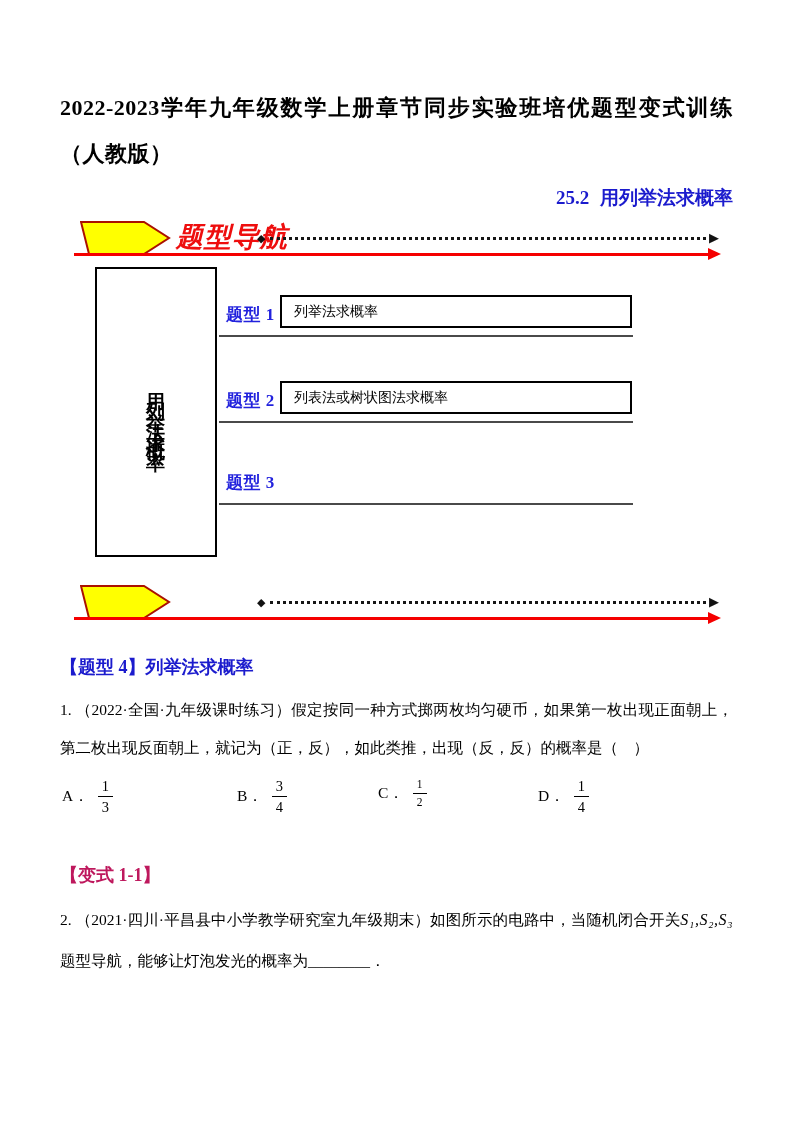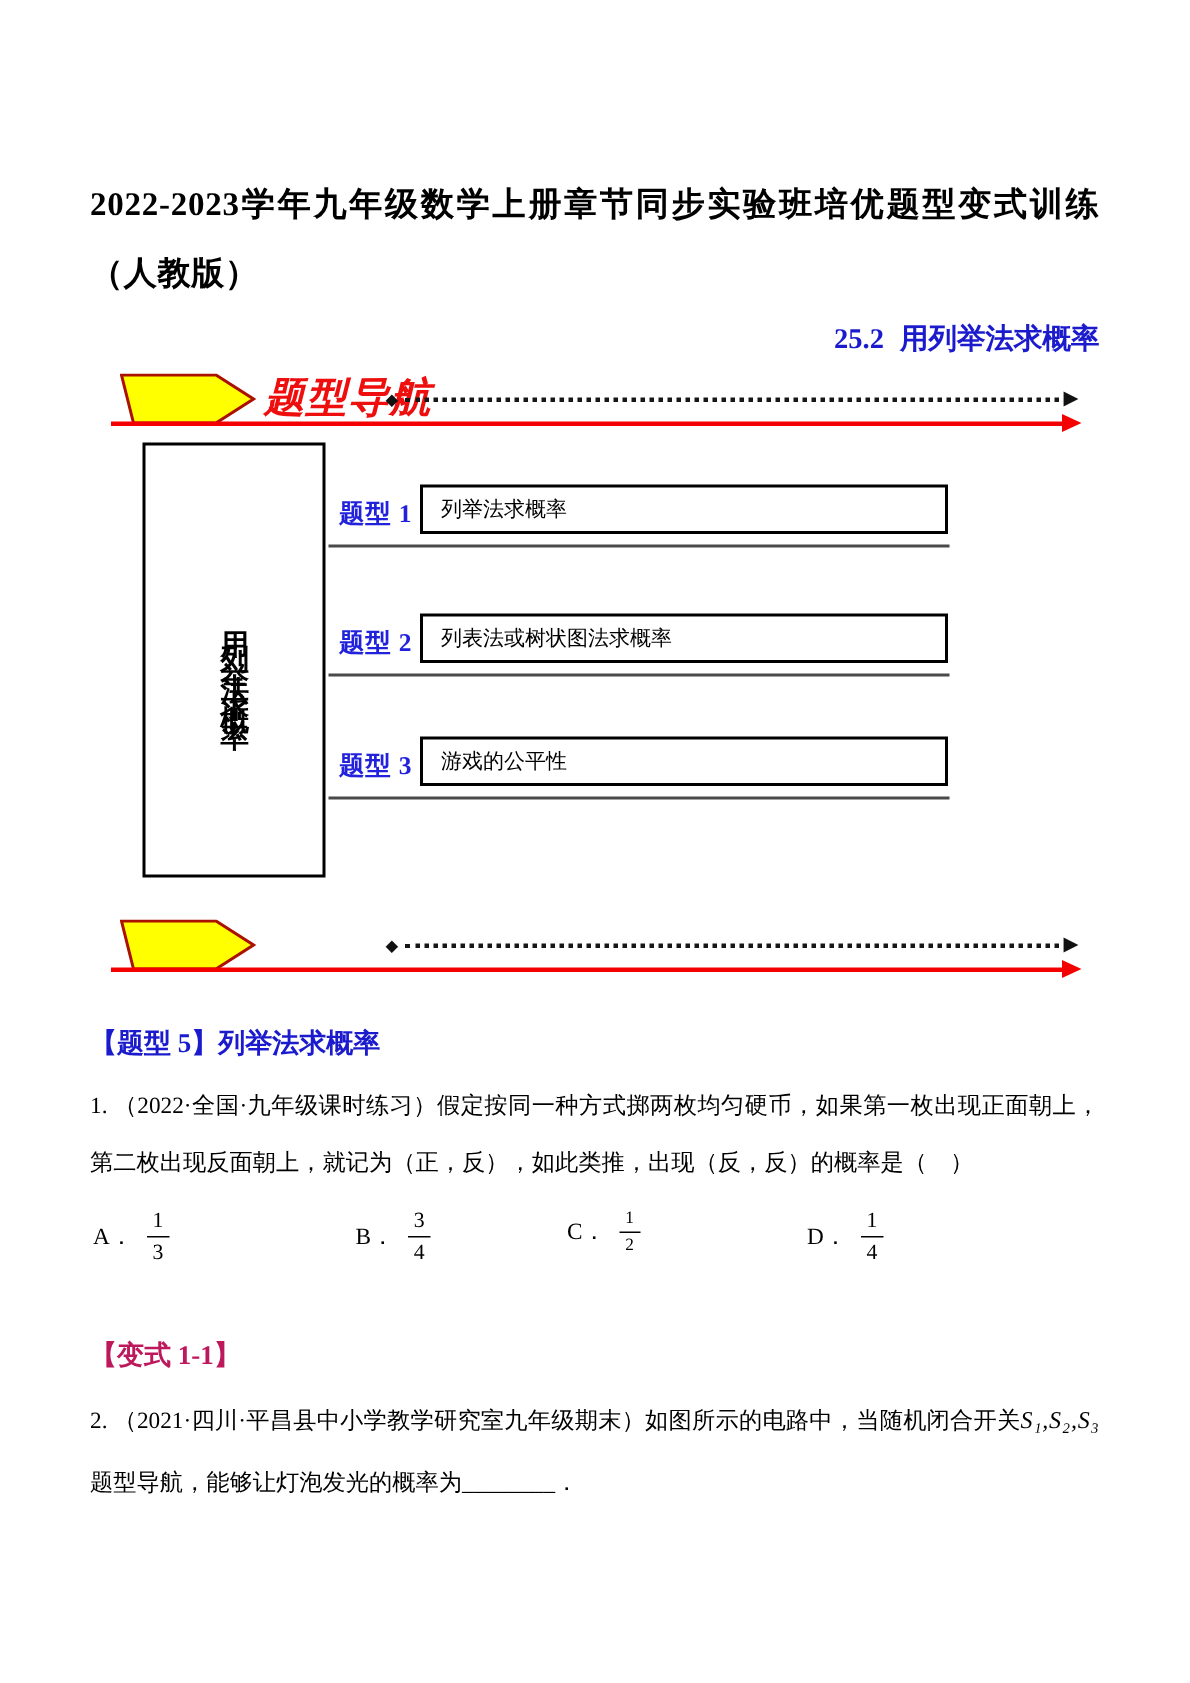--- a/index.html
+++ b/index.html
@@ -8,21 +8,21 @@
     position:relative;
     width:793px; height:1122px;
     margin:0 auto;
     background:#fff;
     font-family:"Liberation Serif","DejaVu Serif",serif;
     color:#000;
     padding:0 60px;
     overflow:hidden;
   }
   .doc-title {
-    padding-top:113px;
+    padding-top:85px;
     font-size:22px;
     font-weight:700;
     line-height:2.1;
     letter-spacing:0.5px;
     text-align:justify;
   }
   .subtitle {
     margin-top:8px;
     text-align:right;
     font-size:19px;
@@ -140,37 +140,34 @@
     </div>
     <div class="branch-line ln1"></div>
 
     <div class="branch-label bl2">题型 2</div>
     <div class="branch-box bb2">
       <span>列表法或树状图法求概率</span>
     </div>
     <div class="branch-line ln2"></div>
 
     <div class="branch-label bl3">题型 3</div>
-    <div class="branch-box bb3">
-      <span>游戏的公平性</span>
-    </div>
     <div class="branch-line ln3"></div>
   </div>
 
   <div class="banner banner-2">
     <svg class="badge-svg" width="92" height="34" viewBox="0 0 92 34">
       <polygon points="1,1 64,1 89,17 64,33 9,33" fill="#ffff00" stroke="#aa1100" stroke-width="2"></polygon>
     </svg>
     <span class="dot-diamond">◆</span>
     <div class="dotline"></div>
     <span class="dot-arrow">▶</span>
     <div class="red-arrow"></div>
   </div>
 
-  <div class="sec-heading">【题型 5】列举法求概率</div>
+  <div class="sec-heading">【题型 4】列举法求概率</div>
 
   <div class="question">1. （2022·全国·九年级课时练习）假定按同一种方式掷两枚均匀硬币，如果第一枚出现正面朝上，第二枚出现反面朝上，就记为（正，反），如此类推，出现（反，反）的概率是（　）</div>
 
   <div class="options-row">
     <div class="opt opt-a">
       <span>A．</span>
       <span class="frac">
         <span class="num">1</span>
         <span class="den">3</span>
       </span>

